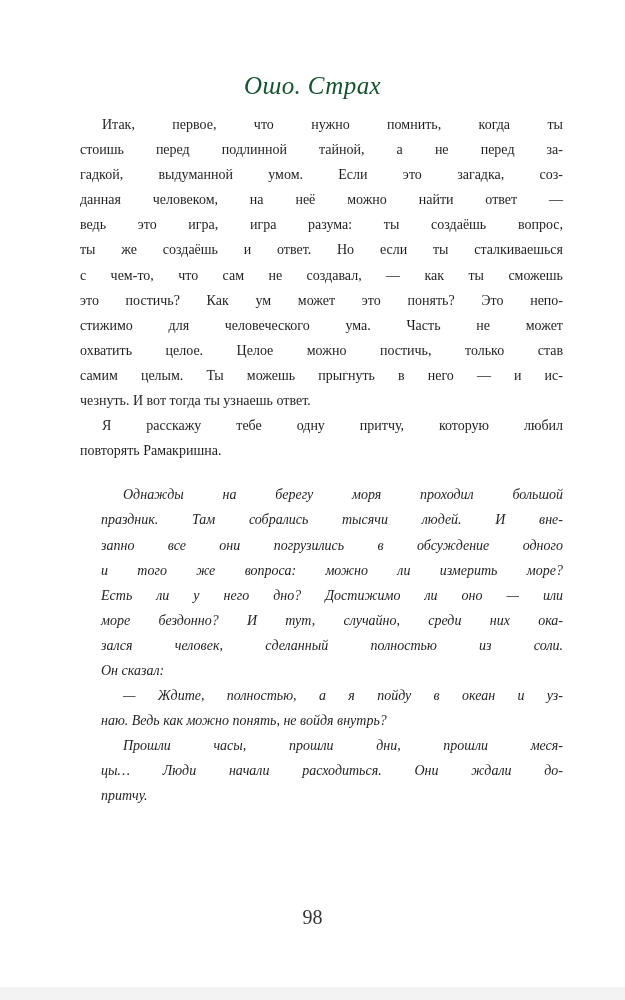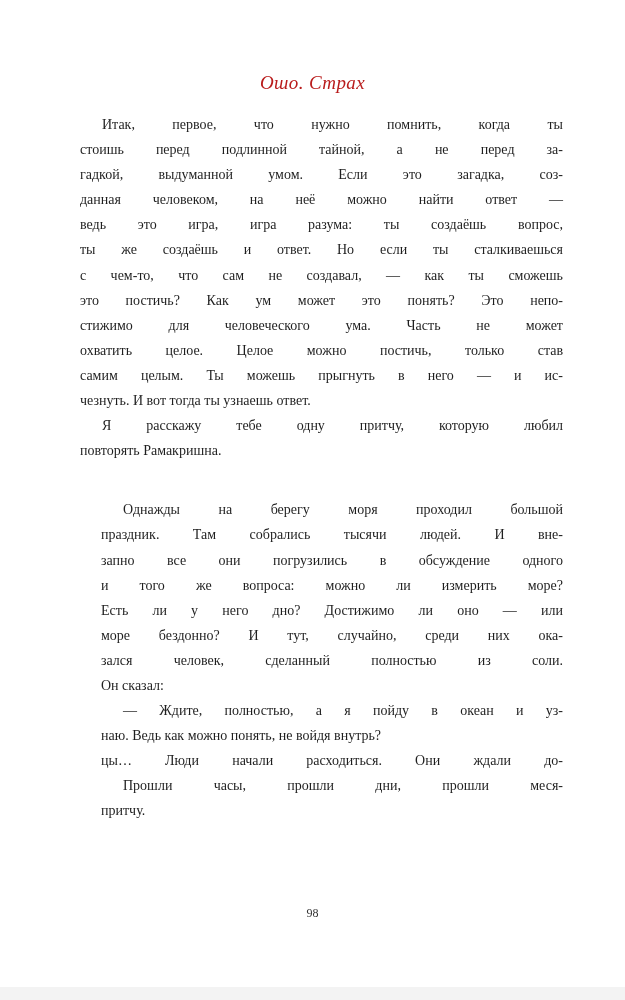--- a/index.html
+++ b/index.html
@@ -16,23 +16,23 @@
     font-family: "Liberation Serif", "DejaVu Serif", serif;
     color: #232323;
   }
   .running-head {
     position: absolute;
     top: 72px;
     left: 0;
     width: 100%;
     text-align: center;
     font-style: italic;
-    font-size: 19px;
+    font-size: 25px;
     letter-spacing: 0.4px;
-    color: #b91c1c;
+    color: #14532d;
   }
   .text-area {
     position: absolute;
     top: 112px;
     left: 80px;
     width: 483px;
     font-size: 14px;
     line-height: 25.1px;
     color: #1f1f1f;
   }
@@ -40,30 +40,31 @@
     text-align: justify;
     white-space: normal;
   }
   .line.fill {
     text-align-last: justify;
   }
   .line.indent {
     text-indent: 22px;
   }
   .quote-block {
-    margin-top: 34px;
+    margin-top: 19px;
     margin-left: 21px;
+    font-style: italic;
   }
   .page-footer {
     position: absolute;
     top: 906px;
     left: 0;
     width: 100%;
     text-align: center;
-    font-size: 12px;
+    font-size: 20px;
     color: #333333;
   }
   .bottom-strip {
     position: absolute;
     left: 0;
     bottom: 0;
     width: 100%;
     height: 13px;
     background: #f3f3f3;
   }
@@ -96,22 +97,22 @@
         <div class="line indent fill">Однажды на берегу моря проходил большой</div>
         <div class="line fill">праздник. Там собрались тысячи людей. И вне-</div>
         <div class="line fill">запно все они погрузились в обсуждение одного</div>
         <div class="line fill">и того же вопроса: можно ли измерить море?</div>
         <div class="line fill">Есть ли у него дно? Достижимо ли оно — или</div>
         <div class="line fill">море бездонно? И тут, случайно, среди них ока-</div>
         <div class="line fill">зался человек, сделанный полностью из соли.</div>
         <div class="line">Он сказал:</div>
         <div class="line indent fill">— Ждите, полностью, а я пойду в океан и уз-</div>
         <div class="line">наю. Ведь как можно понять, не войдя внутрь?</div>
+        <div class="line indent fill">Прошли часы, прошли дни, прошли меся-</div>
         <div class="line fill">цы… Люди начали расходиться. Они ждали до-</div>
-        <div class="line indent fill">Прошли часы, прошли дни, прошли меся-</div>
         <div class="line">притчу.</div>
       </div>
   </div>
 
   <div class="page-footer">98</div>
 
   <div class="bottom-strip"></div>
 
 </div>
 

